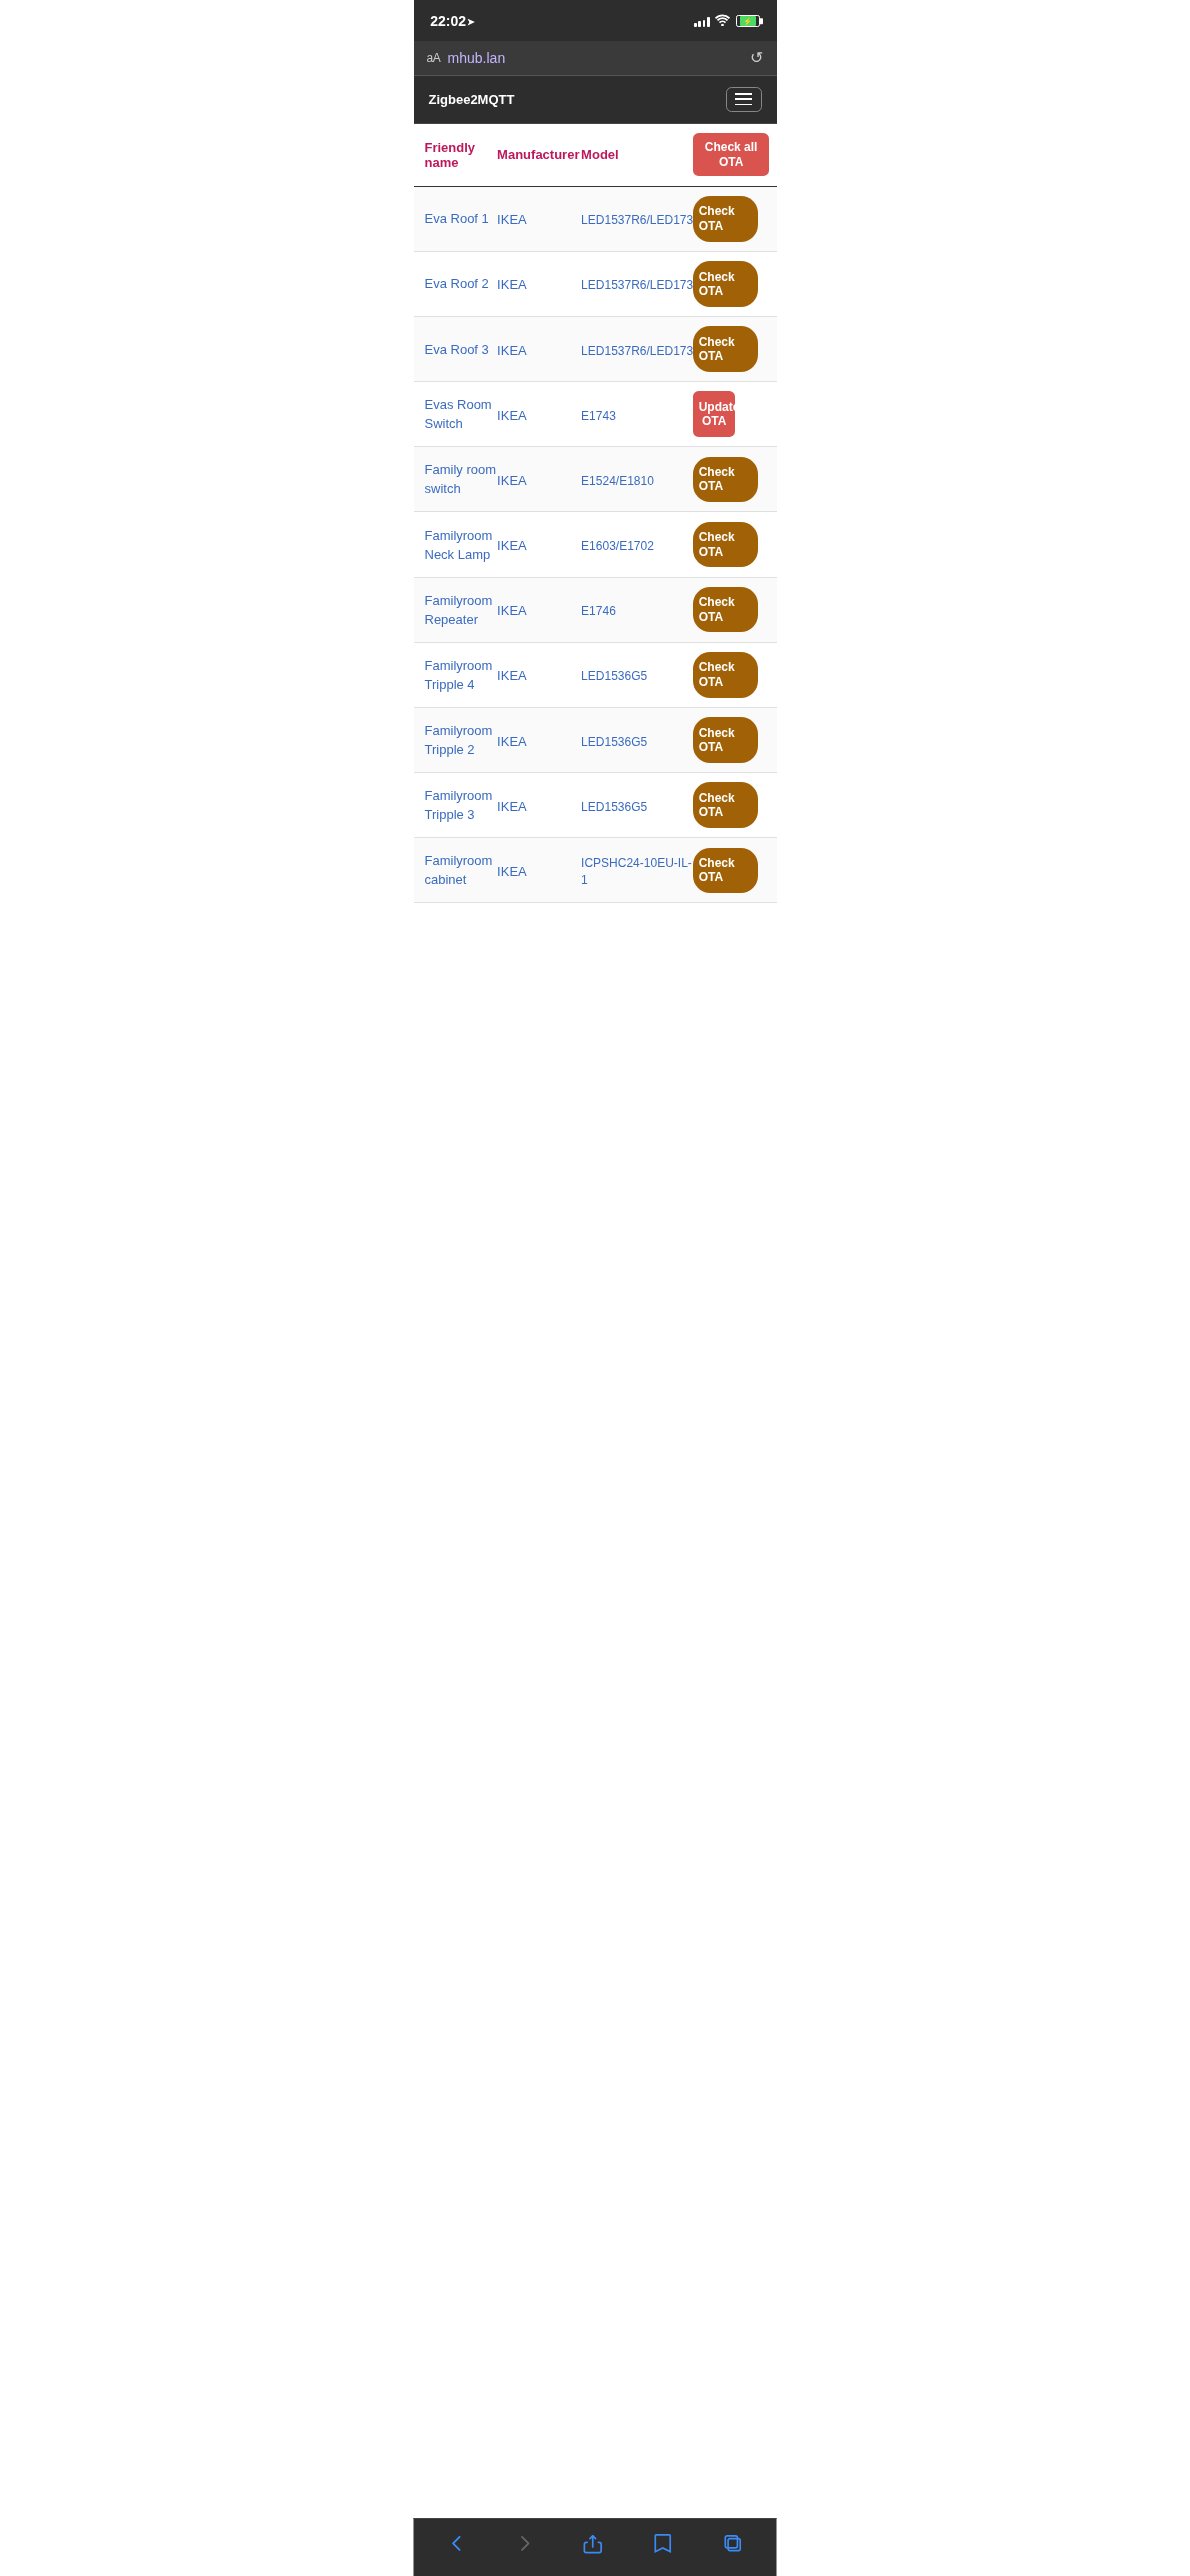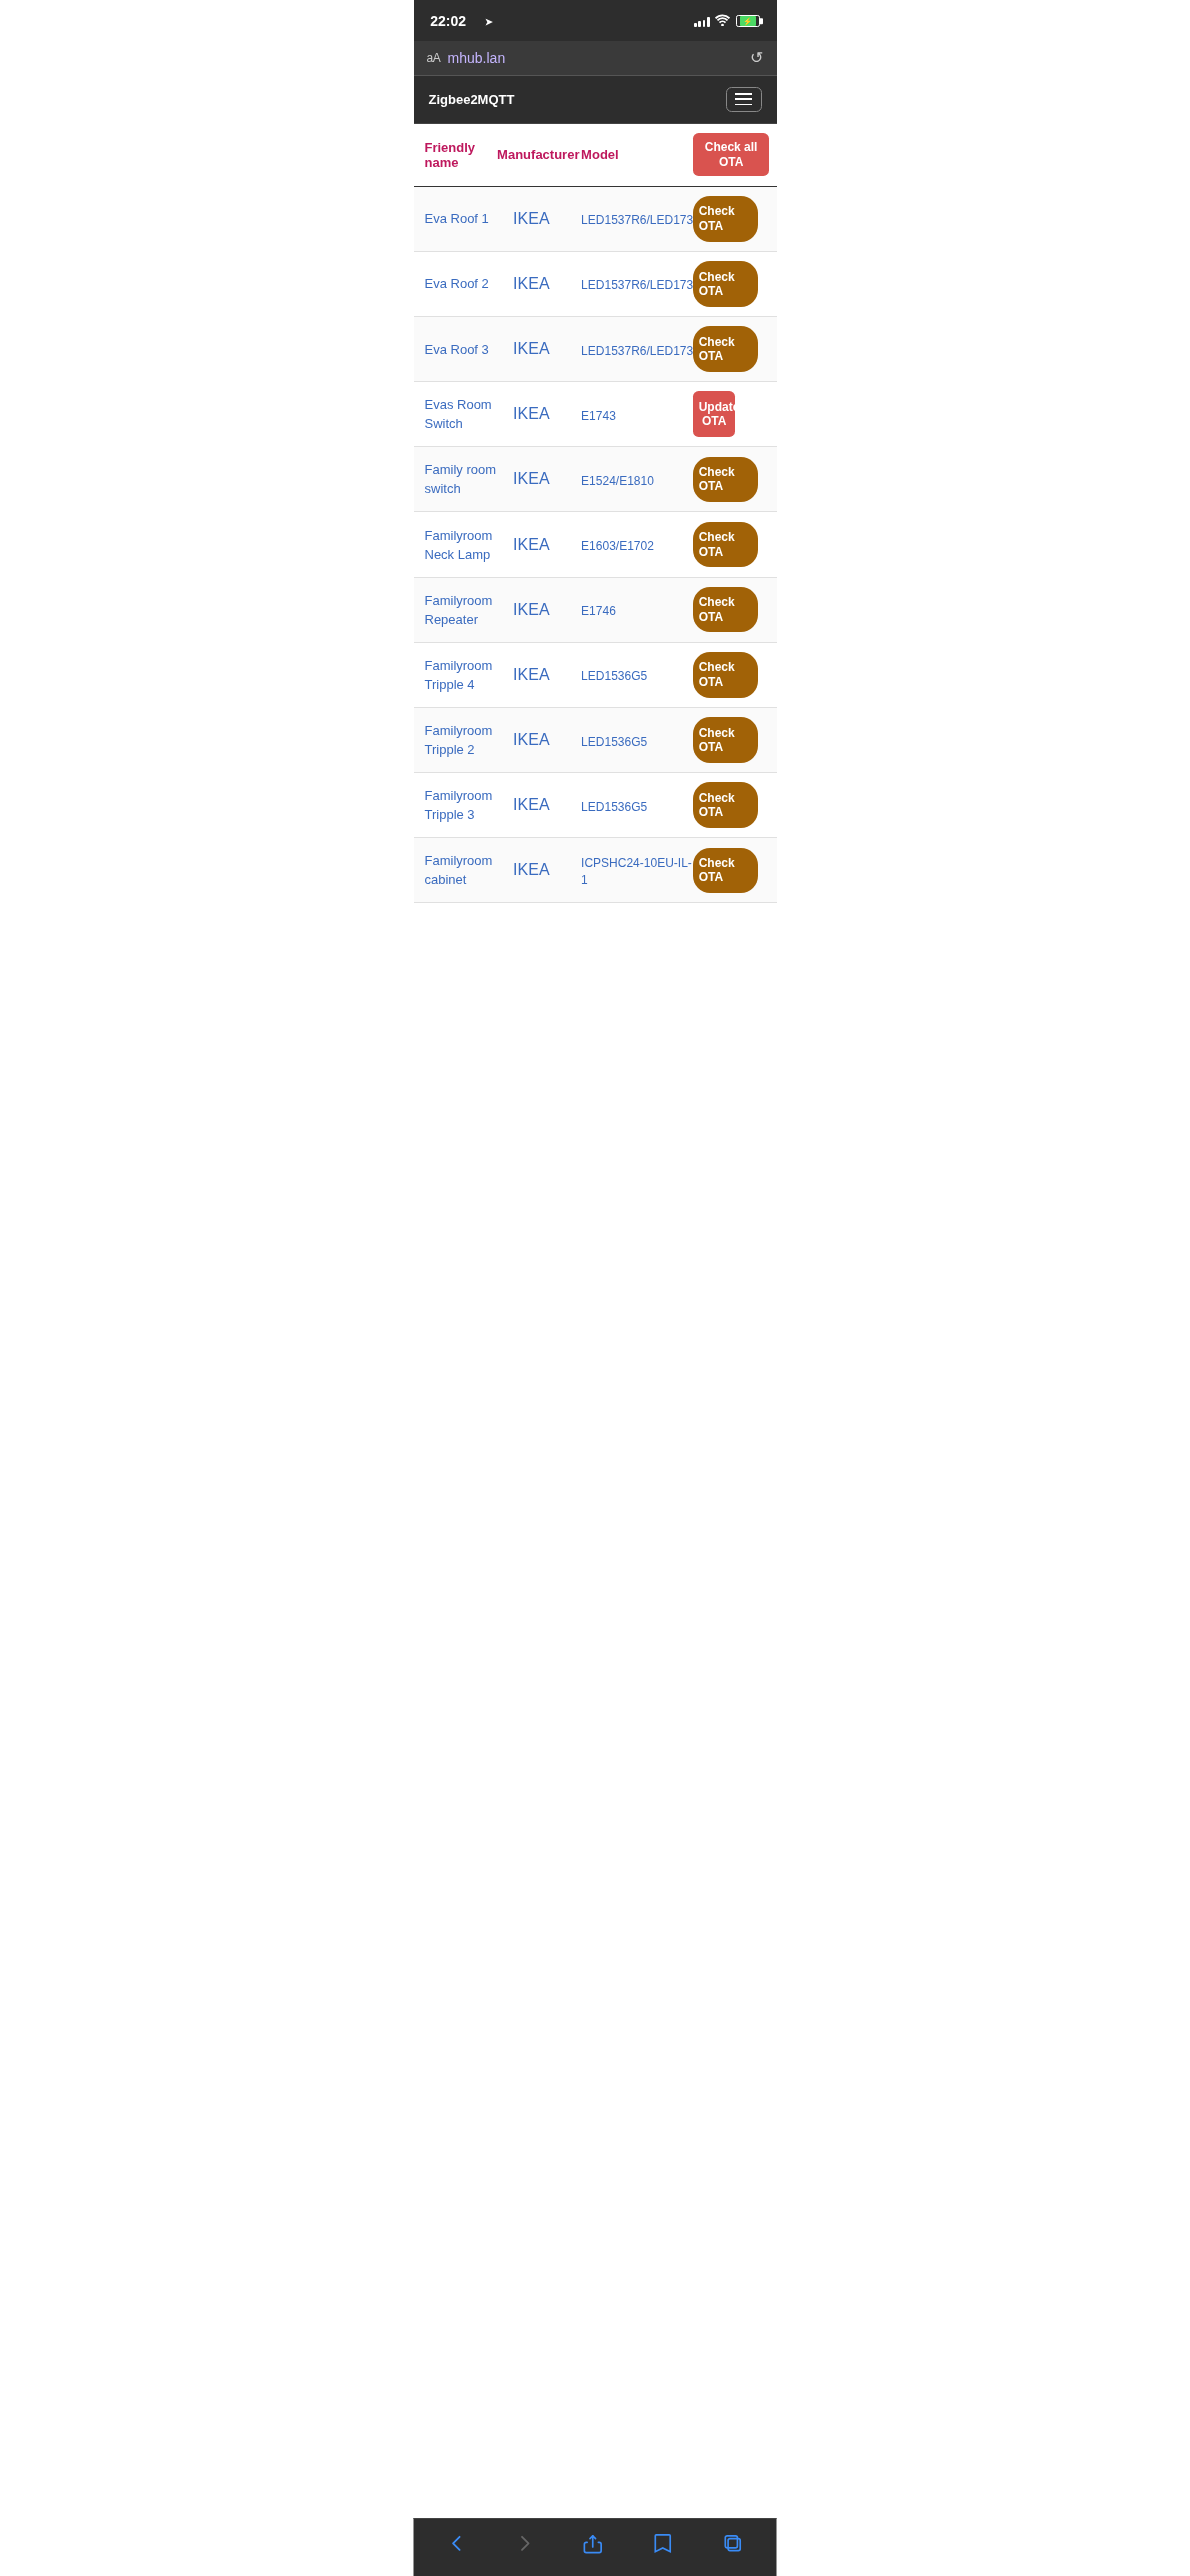--- a/index.html
+++ b/index.html
@@ -20,21 +20,21 @@
       justify-content: space-between;
       align-items: center;
       padding: 5.6px 16.7px 3.7px;
       height: 41px;
     }
     .status-time {
       font-size: 14px;
       font-weight: 600;
       display: flex;
       align-items: center;
-      gap: 19px;
+      gap: 1px;
     }
     .status-time .arrow {
       font-size: 9.3px;
       margin-top: 0.9px;
     }
     .status-icons {
       display: flex;
       align-items: center;
       gap: 5.6px;
     }
@@ -183,21 +183,21 @@
     }
     .table-row:nth-child(odd) { background: #fff; }
     .table-row:nth-child(even) { background: #fafafa; }
 
     .cell-name a, .cell-manufacturer a, .cell-model a {
       color: #3a6bbf;
       text-decoration: none;
       font-size: 13px;
     }
     .cell-name a { font-size: 13px; line-height: 1.3; }
-    .cell-manufacturer a { font-size: 16px; margin-left: 16px; }
+    .cell-manufacturer a { font-size: 13px; }
     .cell-model a { font-size: 12px; }
 
     .btn-check-ota {
       background: #a16207;
       color: #fff;
       font-size: 12px;
       font-weight: 600;
       border: none;
       border-radius: 17px;
       padding: 8.4px 5.6px;

